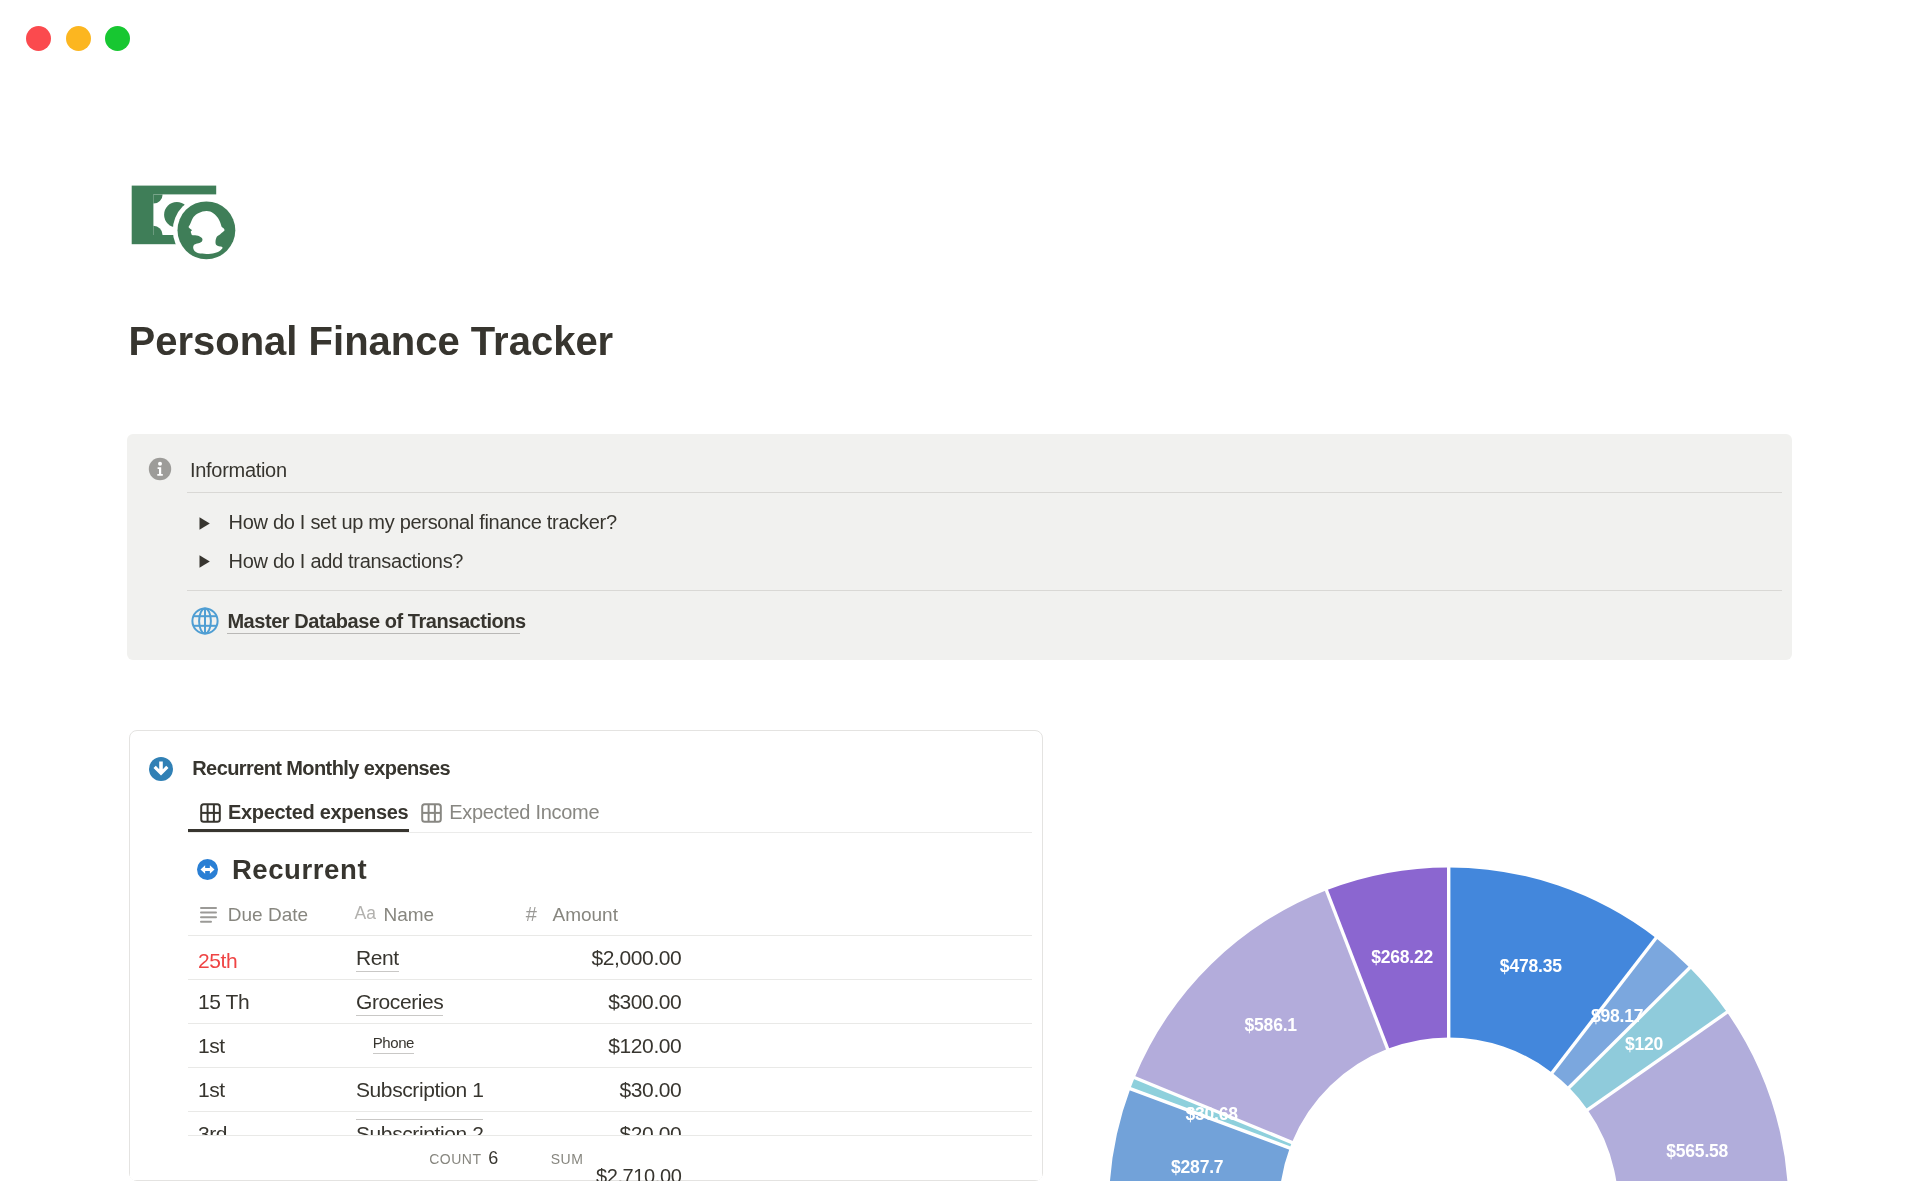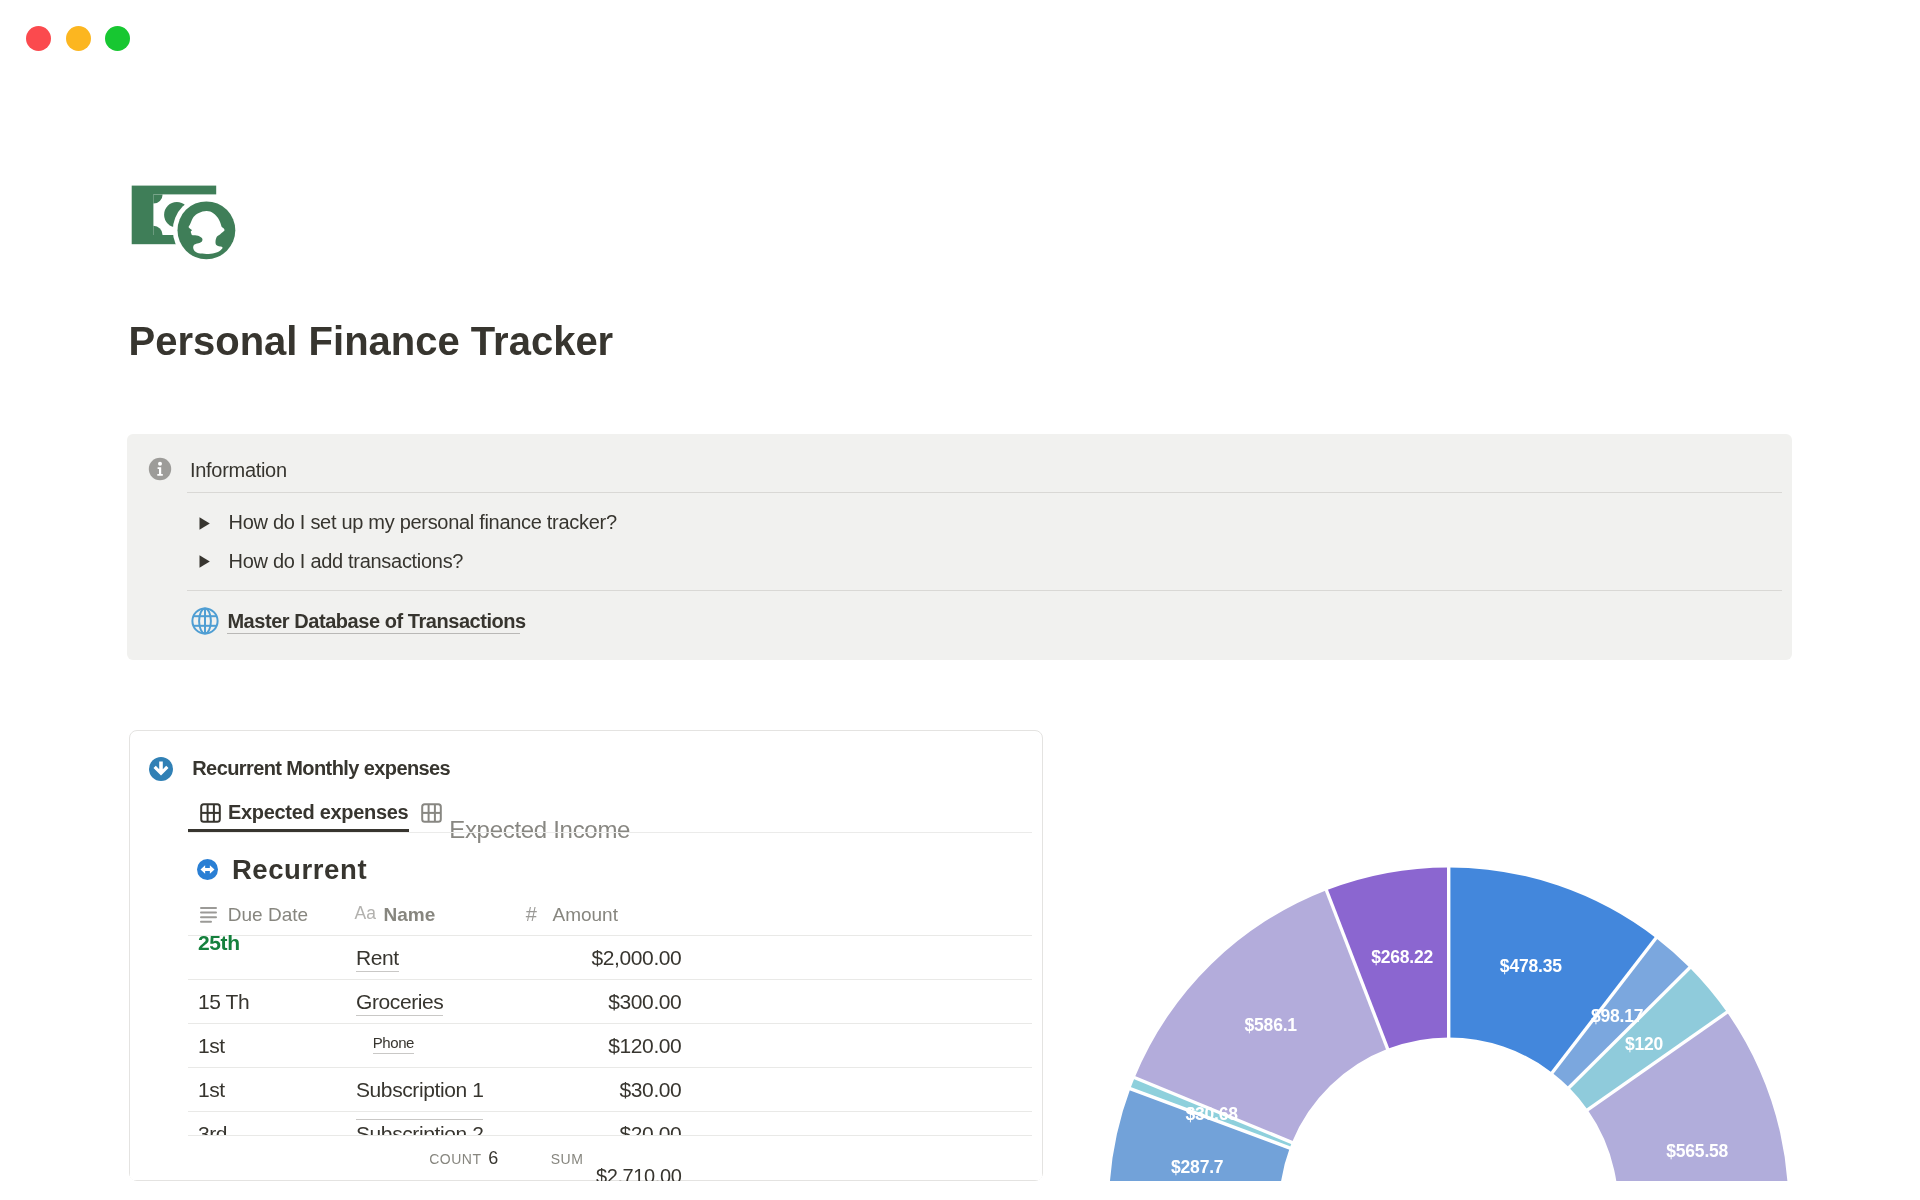--- a/index.html
+++ b/index.html
@@ -89,41 +89,41 @@
 <line x1="7.6" y1="1.2" x2="7.6" y2="18.8"></line>
 <line x1="13.9" y1="1.2" x2="13.9" y2="18.8"></line>
 </svg>
     <div style="position:absolute;left:99.20000000000002px;top:71.7px;font-size:20px;font-weight:600;color:#37352f;letter-spacing:-0.3px;line-height:1;white-space:nowrap;">Expected expenses</div>
     <svg style="position:absolute;left:292.40000000000003px;top:72.40000000000009px" width="21" height="20" viewBox="0 0 21 20" fill="none" stroke="#888782" stroke-width="2">
 <rect x="1.2" y="1.2" width="18.6" height="17.6" rx="2.5"></rect>
 <line x1="1.2" y1="9.9" x2="19.8" y2="9.9"></line>
 <line x1="7.6" y1="1.2" x2="7.6" y2="18.8"></line>
 <line x1="13.9" y1="1.2" x2="13.9" y2="18.8"></line>
 </svg>
-    <div style="position:absolute;left:320.5px;top:71.7px;font-size:24px;font-weight:400;color:#888782;letter-spacing:-0.3px;line-height:1;white-space:nowrap;margin-top:16px;">Expected Income</div>
+    <div style="position:absolute;left:320.5px;top:71.7px;font-size:20px;font-weight:400;color:#888782;letter-spacing:-0.3px;line-height:1;white-space:nowrap;">Expected Income</div>
     <div style="position:absolute;left:59.70000000000002px;top:99.60000000000002px;width:843.6px;height:1px;background:#ebebea;margin-top:2px"></div>
     <div style="position:absolute;left:59.70000000000002px;top:98.60000000000002px;width:220.8px;height:3px;background:#37352f"></div>
     <svg style="position:absolute;left:68.60000000000002px;top:129.10000000000002px" width="21.0" height="21.0" viewBox="0 0 24 24">
 <circle cx="12" cy="12" r="12" fill="#2a7fd4"></circle>
 <path d="M9.3 7.2 L4.0 12 l5.3 4.8 v-3.1 h5.4 v3.1 L20.0 12 l-5.3 -4.8 v3.1 H9.3 Z" fill="#fff"></path>
 </svg>
     <div style="position:absolute;left:103.20000000000002px;top:126.0px;font-size:27.5px;font-weight:700;color:#37352f;letter-spacing:0.6px;line-height:1;white-space:nowrap;">Recurrent</div>
     <svg style="position:absolute;left:71.60000000000002px;top:176.70000000000005px" width="18" height="17" viewBox="0 0 18 17">
       <rect x="0" y="0.0" width="17" height="2" rx="1" fill="#9b9a97"></rect>
       <rect x="0" y="4.6" width="17" height="2" rx="1" fill="#9b9a97"></rect>
       <rect x="0" y="9.2" width="17" height="2" rx="1" fill="#9b9a97"></rect>
       <rect x="0" y="13.8" width="12" height="2" rx="1" fill="#9b9a97"></rect>
     </svg>
     <div style="position:absolute;left:99.10000000000002px;top:174.9px;font-size:19px;font-weight:400;color:#87867f;letter-spacing:0px;line-height:1;white-space:nowrap;">Due Date</div>
     <div style="position:absolute;left:225.8px;top:175.2px;font-size:17.5px;font-weight:400;color:#b2b1ae;letter-spacing:0px;line-height:1;white-space:nowrap;">Aa</div>
-    <div style="position:absolute;left:254.8px;top:174.9px;font-size:19px;font-weight:700;color:#87867f;letter-spacing:0px;line-height:1;white-space:nowrap;">Name</div>
+    <div style="position:absolute;left:254.8px;top:174.9px;font-size:19px;font-weight:400;color:#87867f;letter-spacing:0px;line-height:1;white-space:nowrap;">Name</div>
     <div style="position:absolute;left:397.00000000000006px;top:174.1px;font-size:20px;font-weight:400;color:#9b9a97;letter-spacing:0px;line-height:1;white-space:nowrap;">#</div>
     <div style="position:absolute;left:423.8px;top:174.9px;font-size:19px;font-weight:400;color:#87867f;letter-spacing:0px;line-height:1;white-space:nowrap;">Amount</div>
     <div style="position:absolute;left:59.70000000000002px;top:205.20000000000005px;width:843.6px;height:1px;background:#e9e9e7"></div>
-    <div style="position:absolute;left:69.30000000000001px;top:202px;font-size:21px;font-weight:700;color:#15803d;letter-spacing:-0.4px;line-height:1;white-space:nowrap;">25th</div>
+    <div style="position:absolute;left:69.30000000000001px;top:220px;font-size:21px;font-weight:400;color:#ef4444;letter-spacing:-0.4px;line-height:1;white-space:nowrap;">25th</div>
     <div style="position:absolute;left:227.3px;top:216.4px;font-size:21px;font-weight:400;color:#37352f;letter-spacing:-0.4px;line-height:1;white-space:nowrap;"><span style="border-bottom:1px solid #c9c8c6;padding-bottom:2px">Rent</span></div>
     <div style="position:absolute;right:361.9px;top:216.4px;font-size:21px;font-weight:400;color:#37352f;letter-spacing:-0.4px;line-height:1;white-space:nowrap;text-align:left;">$2,000.00</div>
     <div style="position:absolute;left:59.70000000000002px;top:249.2px;width:843.6px;height:1px;background:#e9e9e7"></div>
     <div style="position:absolute;left:69.30000000000001px;top:260.4px;font-size:21px;font-weight:400;color:#37352f;letter-spacing:-0.4px;line-height:1;white-space:nowrap;">15 Th</div>
     <div style="position:absolute;left:227.3px;top:260.4px;font-size:21px;font-weight:400;color:#37352f;letter-spacing:-0.4px;line-height:1;white-space:nowrap;"><span style="border-bottom:1px solid #c9c8c6;padding-bottom:2px">Groceries</span></div>
     <div style="position:absolute;right:361.9px;top:260.4px;font-size:21px;font-weight:400;color:#37352f;letter-spacing:-0.4px;line-height:1;white-space:nowrap;text-align:right;">$300.00</div>
     <div style="position:absolute;left:59.70000000000002px;top:293.2px;width:843.6px;height:1px;background:#e9e9e7"></div>
     <div style="position:absolute;left:69.30000000000001px;top:304.4px;font-size:21px;font-weight:400;color:#37352f;letter-spacing:-0.4px;line-height:1;white-space:nowrap;">1st</div>
     <div style="position:absolute;left:244px;top:304.4px;font-size:15px;font-weight:400;color:#37352f;letter-spacing:-0.4px;line-height:1;white-space:nowrap;"><span style="border-bottom:1px solid #c9c8c6;padding-bottom:2px">Phone</span></div>
     <div style="position:absolute;right:361.9px;top:304.4px;font-size:21px;font-weight:400;color:#37352f;letter-spacing:-0.4px;line-height:1;white-space:nowrap;text-align:center;">$120.00</div>

